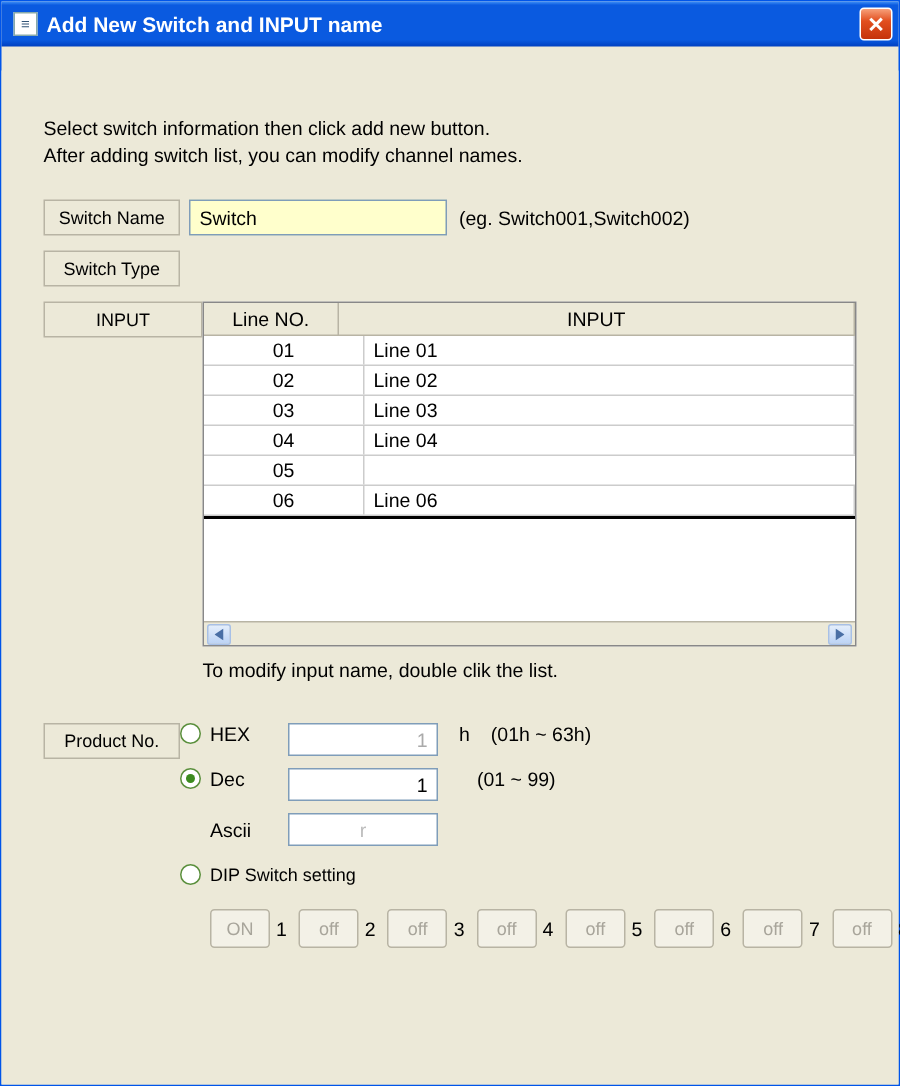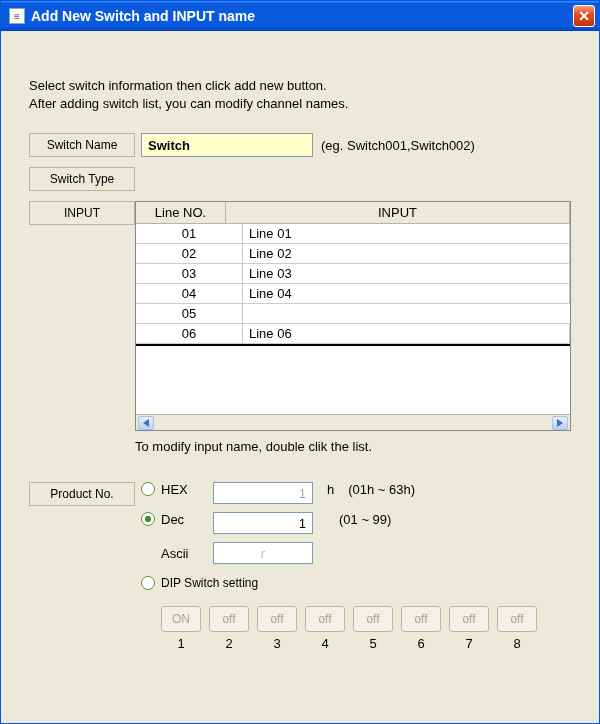--- a/index.html
+++ b/index.html
@@ -66,21 +66,21 @@
     font-size: 13px;
     line-height: 1.4;
     margin-bottom: 16px;
   }
   .formrow {
     display: flex;
     align-items: center;
     margin-bottom: 6px;
   }
   .label-cell {
-    width: 106px;
+    width: 91px;
     border: 1px solid #b8b4a4;
     background: #ece9d8;
     padding: 4px 6px;
     text-align: center;
     font-size: 12px;
     margin-right: 6px;
   }
   .textinput {
     height: 24px;
     border: 1px solid #7f9db9;
@@ -213,21 +213,21 @@
     border:1px solid #7f9db9; background:#fff;
     text-align:center; color:#bbb;
     font-family:inherit; font-size:13px;
   }
   .dip-row { display:flex; align-items:center; gap:6px; margin-top:4px;}
   .dip-switches {
     margin-left: 20px;
     margin-top: 8px;
     display:flex; gap:8px;
   }
-  .dip-col { display:flex; flex-direction:column; align-items:center; gap:4px; }
+  .dip-col { display:flex; flex-direction:row; align-items:center; gap:4px; }
   .dip-btn {
     width:40px; height:26px;
     border:1px solid #b8b4a4;
     background:#f3f1e7;
     color:#a8a59b;
     font-size:12px;
     border-radius:3px;
     display:flex; align-items:center; justify-content:center;
   }
   .dip-num { font-size:13px; }
@@ -282,21 +282,21 @@
 
   <div class="client">
 
     <div class="instructions">
       <div>Select switch information then click add new button.</div>
       <div>After adding switch list, you can modify channel names.</div>
     </div>
 
     <div class="formrow">
       <div class="label-cell">Switch Name</div>
-      <input class="textinput yellow" style="width: 172px; font-weight: bold;" value="Switch">
+      <input class="textinput yellow" style="width: 172px;" value="Switch">
       <span class="hint">(eg. Switch001,Switch002)</span>
     </div>
 
     <div class="formrow">
       <div class="label-cell">Switch Type</div>
     </div>
 
     <div class="formrow" style="align-items:flex-start">
       <div class="input-label-cell">INPUT</div>
       <div style="flex:1">

